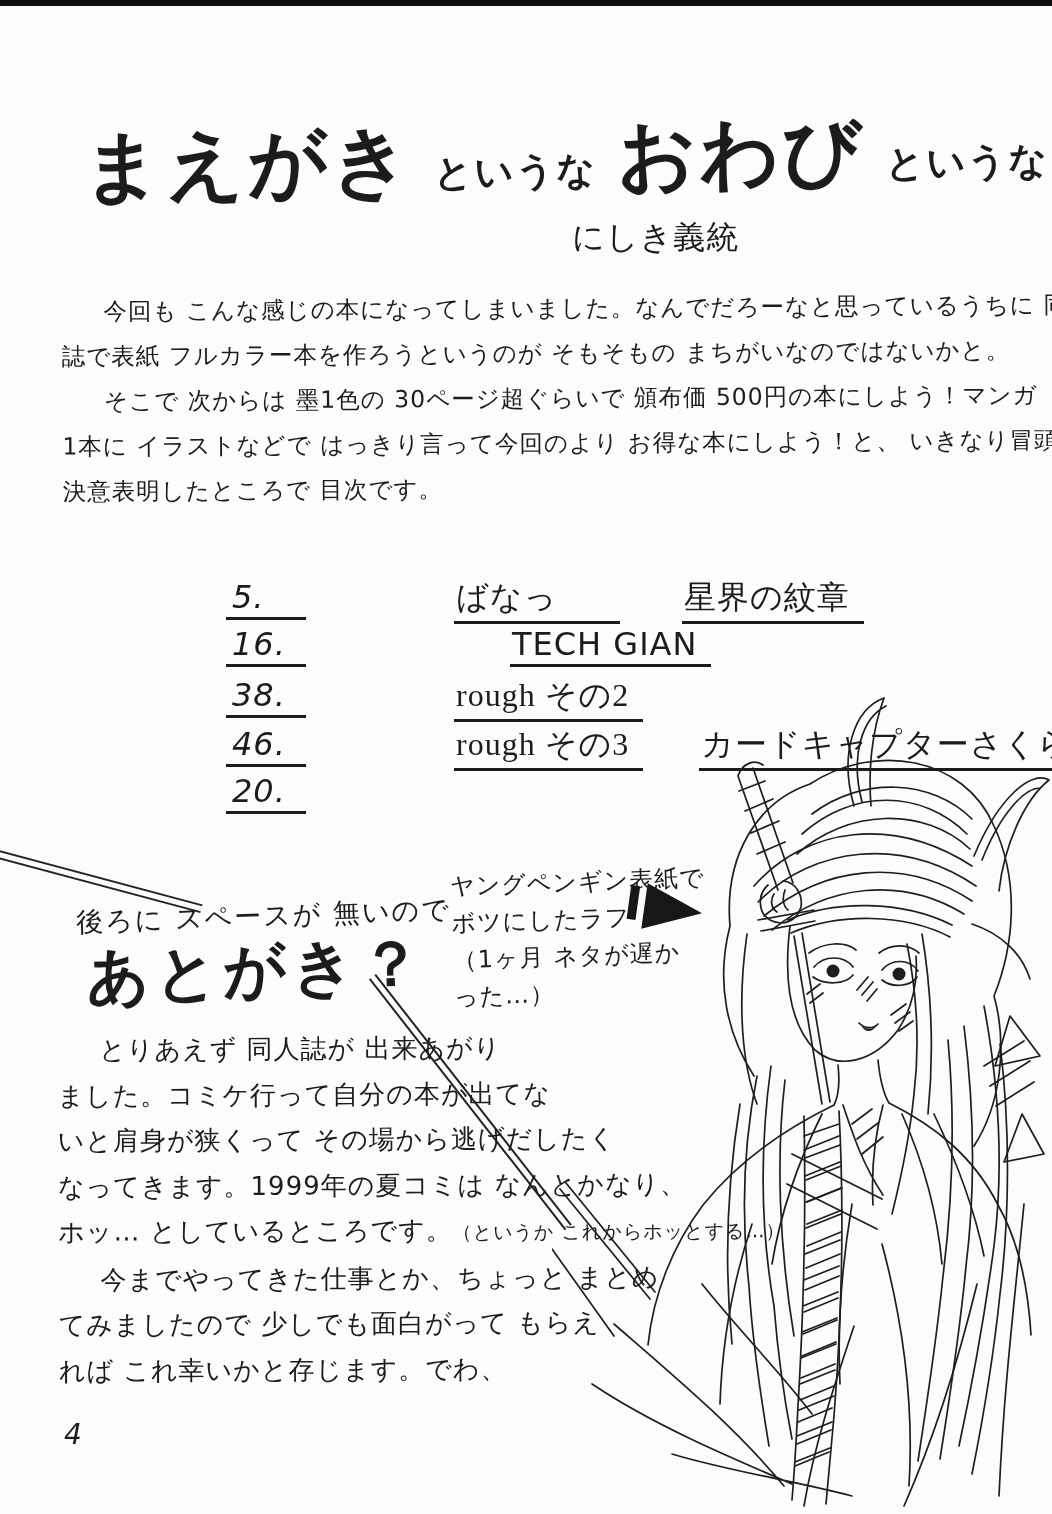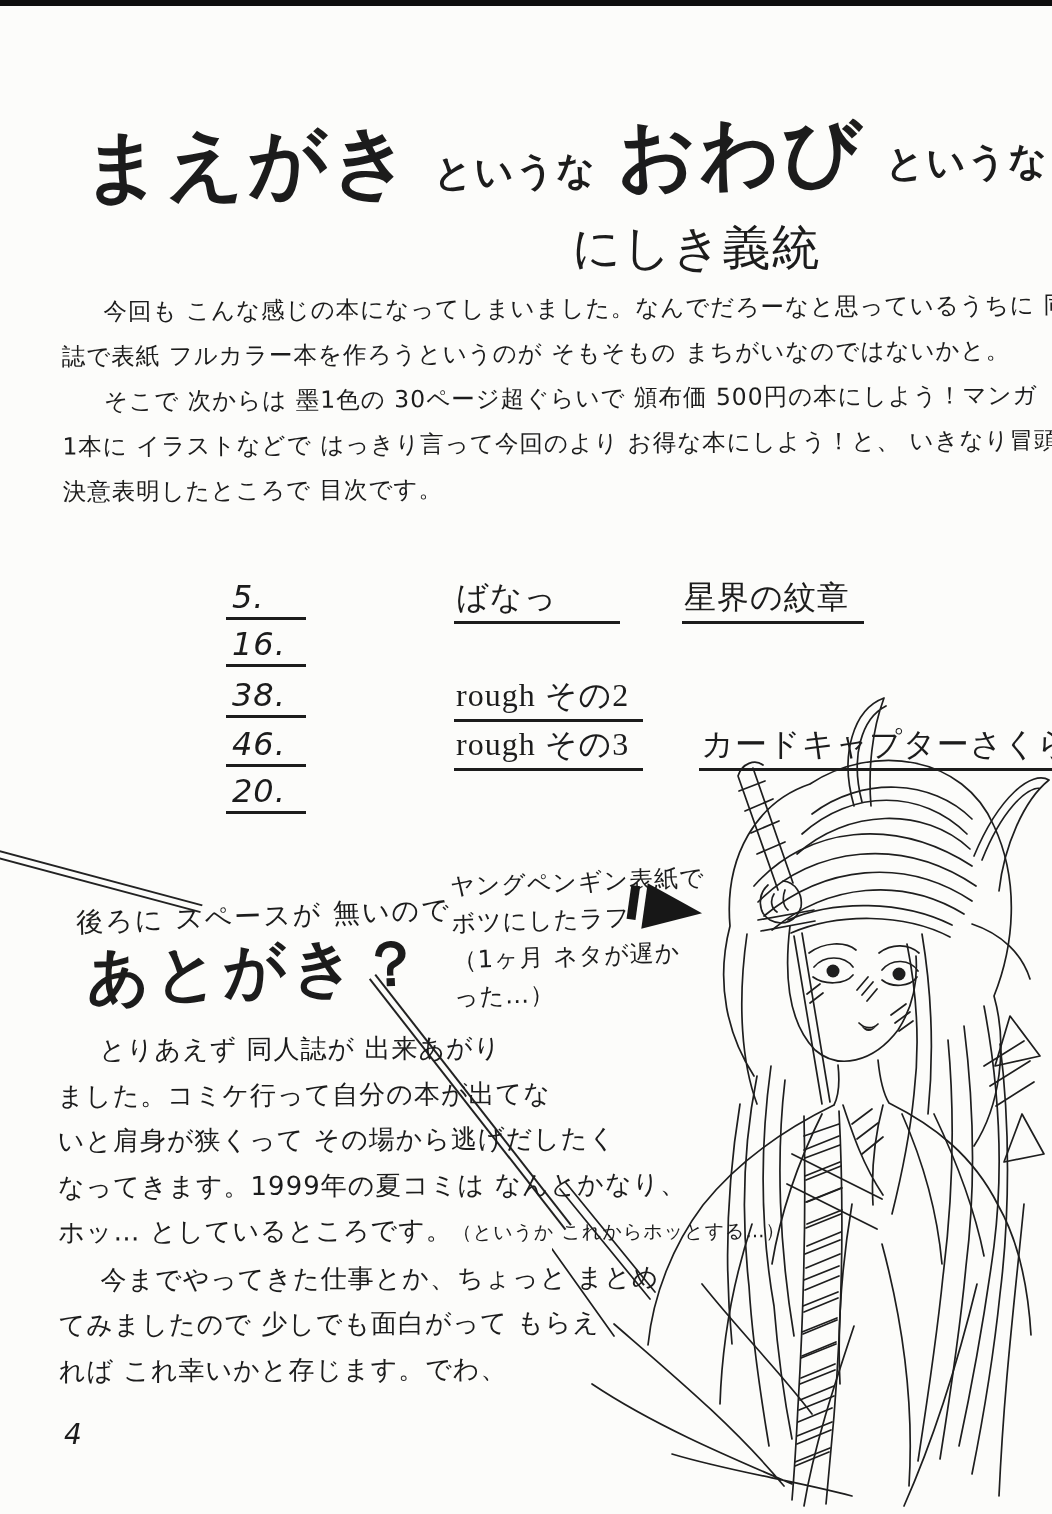--- a/index.html
+++ b/index.html
@@ -10,21 +10,21 @@
   }
   .scan-edge{position:absolute;top:0;left:0;width:1052px;height:6px;background:#0e0e0e;}
 
   
   .title-row{
     position:absolute;left:82px;top:104px;display:flex;align-items:baseline;gap:20px;
     white-space:nowrap;transform:rotate(-1.2deg);font-weight:bold;
   }
   .t-big{font-size:78px;letter-spacing:3px;}
   .t-small{font-size:38px;letter-spacing:2px;}
-  .author{position:absolute;left:572px;top:216px;font-size:48px;letter-spacing:7px;}
+  .author{position:absolute;left:572px;top:216px;font-size:32px;letter-spacing:7px;}
 
   
   .hand{letter-spacing:1px;}
   .intro{position:absolute;left:62px;top:286px;font-size:23.5px;line-height:45px;transform:rotate(-0.4deg);white-space:nowrap;}
   .indent{padding-left:42px;}
 
   
   .toc{position:absolute;left:226px;top:576px;display:flex;flex-direction:column;gap:11px;font-size:32px;}
   .toc-row{display:flex;align-items:baseline;height:38px;}
   .toc-page{min-width:64px;font-style:italic;border-bottom:3px solid #1c1c1c;padding:0 10px 1px 6px;margin-right:148px;}
@@ -78,20 +78,21 @@
   </div>
 
   <div class="toc hand">
     <div class="toc-row toc-row-0">
       <span class="toc-page">5.</span>
       <span class="toc-left">ばなっ</span>
       <span class="toc-right">星界の紋章</span>
     </div>
     <div class="toc-row">
       <span class="toc-page">16.</span>
+      <span class="toc-right">TECH GIAN</span>
     </div>
     <div class="toc-row">
       <span class="toc-page">38.</span>
       <span class="toc-left">rough その2</span>
     </div>
     <div class="toc-row">
       <span class="toc-page">46.</span>
       <span class="toc-left">rough その3</span>
       <span class="toc-right">カードキャプターさくら</span>
     </div>

